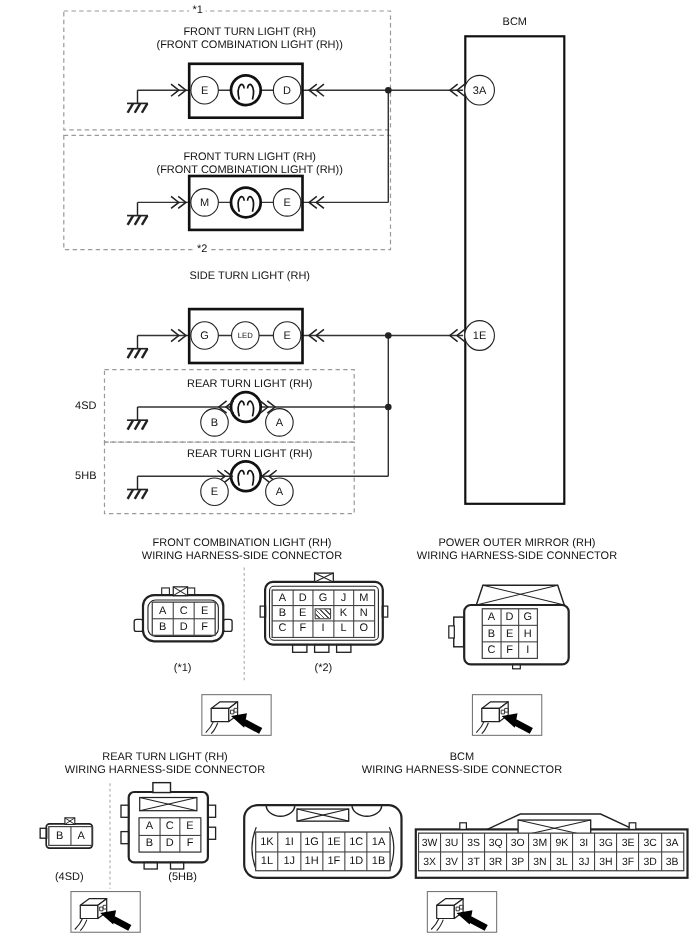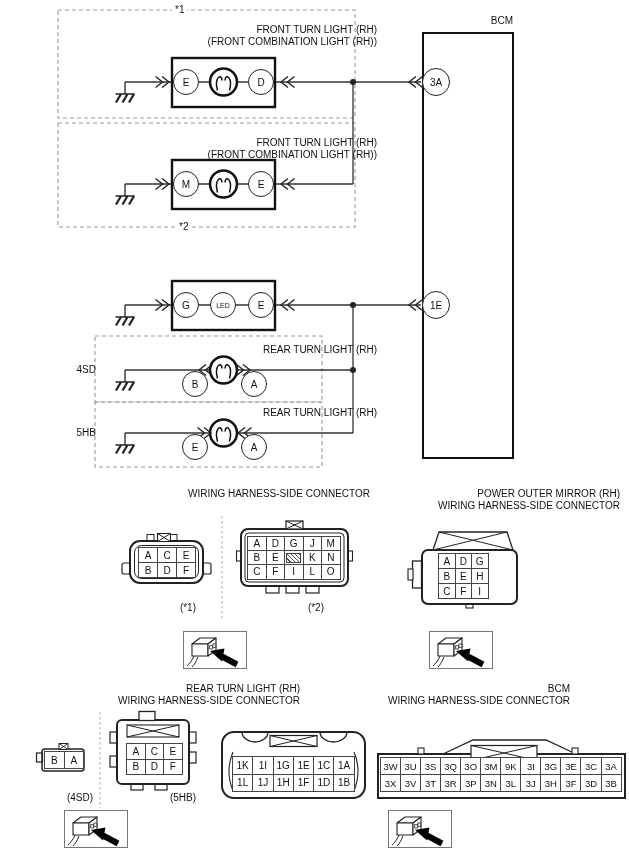--- a/index.html
+++ b/index.html
@@ -1,21 +1,21 @@
 <!DOCTYPE html>
 <html><head>
 <meta charset="utf-8">
 <style>
   html,body { margin:0; padding:0; background:#fff; }
   .canvas {
     position:relative; width:629px; height:850px; background:#fff;
     font-family:"Liberation Sans", sans-serif; color:#111; overflow:hidden;
   }
   .layer { position:absolute; left:0; top:0; }
-  .ct { position:absolute; text-align:right; font-size:10px; line-height:11.5px; color:#111; white-space:nowrap; }
+  .ct { position:absolute; text-align:center; font-size:10px; line-height:11.5px; color:#111; white-space:nowrap; }
   .ct div { white-space:nowrap; }
   .reflabel { position:absolute; font-size:10px; background:#fff; padding:0 3px; color:#111; }
   .pc {
     position:absolute; box-sizing:border-box; width:26px; height:26px;
     border:1.4px solid #222; border-radius:50%; background:#fff;
     display:flex; align-items:center; justify-content:center; font-size:10px;
   }
   .pc.bcmpin { width:28px; height:28px; }
   .pc.led { font-size:7px; letter-spacing:0; }
   .pgrid { position:absolute; display:grid; gap:1px; background:#444; border:1px solid #444; }
@@ -210,20 +210,21 @@
 
   <div class="ct" style="left:77px;top:24px;width:300px">
     <div>FRONT TURN LIGHT (RH)</div>
     <div>(FRONT COMBINATION LIGHT (RH))</div>
   </div>
   <div class="ct" style="left:77px;top:137px;width:300px">
     <div>FRONT TURN LIGHT (RH)</div>
     <div>(FRONT COMBINATION LIGHT (RH))</div>
   </div>
   <div class="ct" style="left:77px;top:246px;width:300px">
+    <div>SIDE TURN LIGHT (RH)</div>
   </div>
   <div class="ct" style="left:77px;top:344px;width:300px">
     <div>REAR TURN LIGHT (RH)</div>
   </div>
   <div class="ct" style="left:77px;top:407px;width:300px">
     <div>REAR TURN LIGHT (RH)</div>
   </div>
 
   <div class="ct" style="left:60px;top:364px;width:36px">4SD</div>
   <div class="ct" style="left:60px;top:427px;width:36px">5HB</div>
@@ -236,20 +237,21 @@
   <div class="pc led" style="left:210px;top:292px">LED</div>
   <div class="pc" style="left:248px;top:292px">E</div>
   <div class="pc" style="left:182px;top:371px">B</div>
   <div class="pc" style="left:241px;top:371px">A</div>
   <div class="pc" style="left:182px;top:434px">E</div>
   <div class="pc" style="left:241px;top:434px">A</div>
   <div class="pc bcmpin" style="left:422px;top:68px">3A</div>
   <div class="pc bcmpin" style="left:422px;top:291px">1E</div>
 
   <div class="ct" style="left:70px;top:488px;width:300px">
+    <div>FRONT COMBINATION LIGHT (RH)</div>
     <div>WIRING HARNESS-SIDE CONNECTOR</div>
   </div>
   <div class="ct" style="left:320px;top:488px;width:300px">
     <div>POWER OUTER MIRROR (RH)</div>
     <div>WIRING HARNESS-SIDE CONNECTOR</div>
   </div>
   <div class="ct" style="left:0px;top:683px;width:300px">
     <div>REAR TURN LIGHT (RH)</div>
     <div>WIRING HARNESS-SIDE CONNECTOR</div>
   </div>

